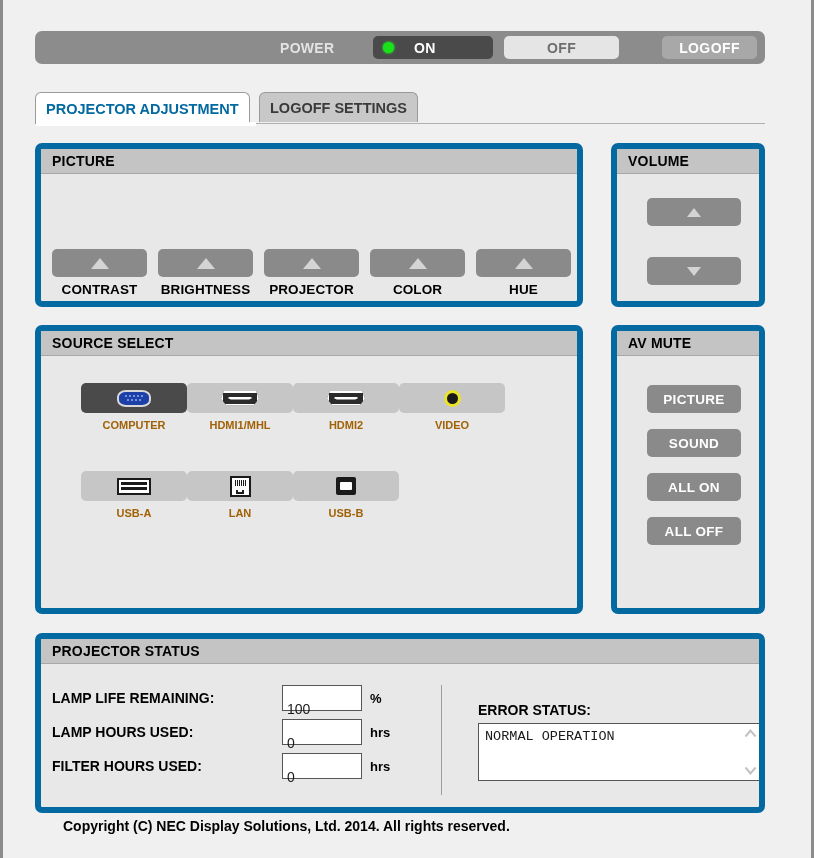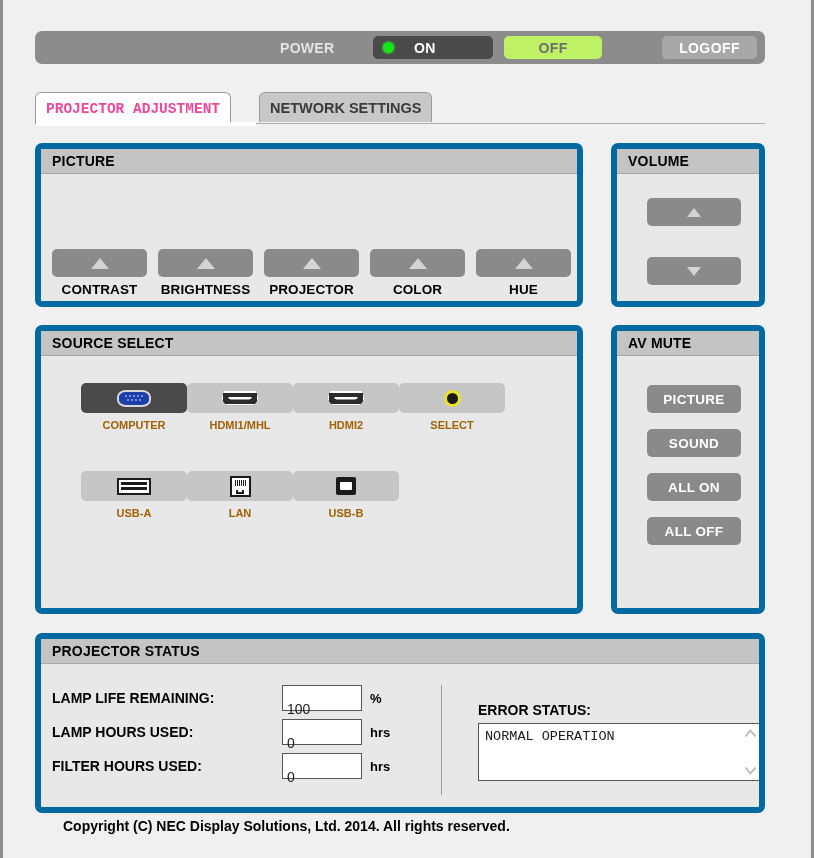--- a/index.html
+++ b/index.html
@@ -62,22 +62,22 @@
   .btn-on-label {
     color: #ffffff;
     font-size: 14px;
     font-weight: bold;
     margin-left: 20px;
     letter-spacing: 0.4px;
   }
   .btn-off {
     position: absolute;
     left: 469px; top: 5px;
-    width: 98px; height: 23px;
-    background: #bef264;
+    width: 115px; height: 23px;
+    background: #e5e5e5;
     border-radius: 5px;
     color: #6e6e6e;
     font-size: 14px;
     font-weight: bold;
     display: flex;
     align-items: center;
     justify-content: center;
     letter-spacing: 0.4px;
   }
   .btn-logoff {
@@ -112,24 +112,23 @@
     align-items: center;
     justify-content: center;
     font-size: 14.5px;
     font-weight: bold;
     box-sizing: border-box;
     padding: 0 10px;
   }
   .tab.active {
     left: 0;
     background: #ffffff;
-    color: #ec4899;
+    color: #0369a1;
     z-index: 3;
     height: 32px;
-    font-family: Liberation Mono, monospace;
   }
   .tab.inactive {
     left: 224px;
     background: #c8c8c8;
     color: #3a3a3a;
     z-index: 2;
   }
   .tab-underline {
     position: absolute;
     left: 32px; top: 123px;
@@ -464,21 +463,21 @@
       <span class="led"></span>
       <span class="btn-on-label">ON</span>
     </div>
 
     <div class="btn-off">OFF</div>
     <div class="btn-logoff">LOGOFF</div>
   </div>
 
   <div class="tabstrip">
     <div class="tab active">PROJECTOR ADJUSTMENT</div>
-    <div class="tab inactive">NETWORK SETTINGS</div>
+    <div class="tab inactive">LOGOFF SETTINGS</div>
   </div>
   <div class="tab-underline"></div>
   <div class="tab-white-cover"></div>
 
   <div class="panel" id="picture-panel">
     <div class="panel-head">PICTURE</div>
 
     <div class="adjust-row" style="top:52px;">
       <div class="adjust-col">
         <div class="arrow-btn">
@@ -574,21 +573,21 @@
       <div class="src-btn">
         <span class="ico-hdmi"></span>
       </div>
       <div class="src-label">HDMI2</div>
     </div>
 
     <div class="src-item" style="left:358px; top:52px;">
       <div class="src-btn">
         <span class="ico-rca"></span>
       </div>
-      <div class="src-label">SELECT</div>
+      <div class="src-label">VIDEO</div>
     </div>
 
     <div class="src-item" style="left:40px; top:140px;">
       <div class="src-btn">
         <span class="ico-usba">
           <i class="bar"></i>
             <i class="bar"></i>
         </span>
       </div>
       <div class="src-label">USB-A</div>

